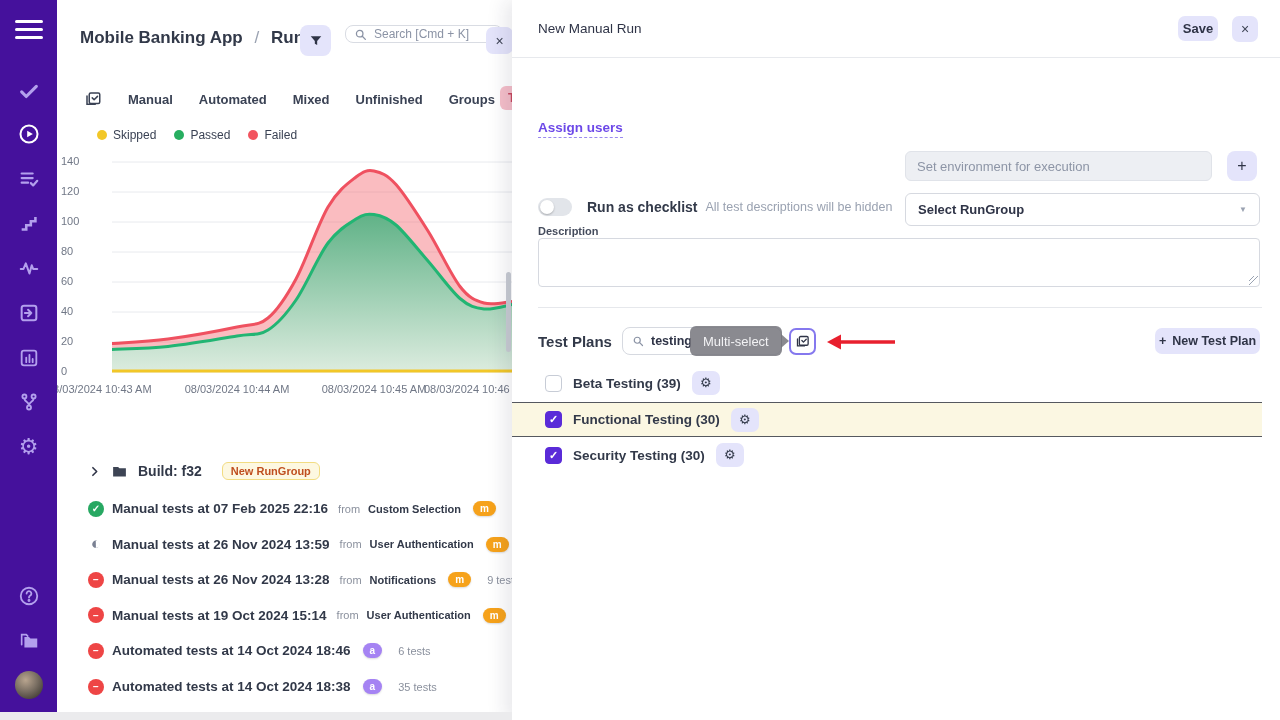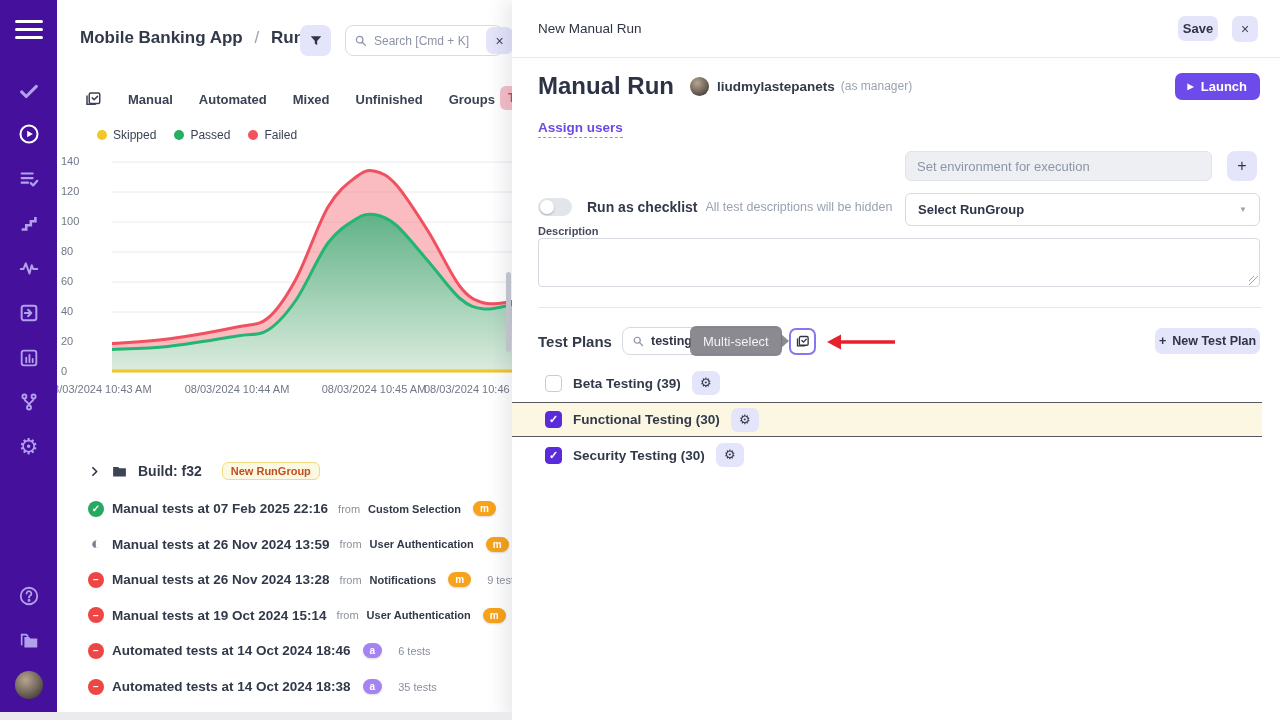--- a/index.html
+++ b/index.html
@@ -14,21 +14,21 @@
 .menu-ic{top:15px;width:28px}
 .menu-ic i{display:block;height:3.5px;background:#fff;border-radius:2px;margin:4.5px 0}
 .gear-glyph{font-size:22px;line-height:22px}
 .avatar{width:28px;height:28px;border-radius:50%;background:radial-gradient(circle at 38% 32%,#b9a58f,#7a6f63 45%,#4a443c 78%,#2e2a25)}
 
 .left-panel{position:absolute;left:57px;top:0;width:455px;height:720px;background:#fff;overflow:hidden}
 .lp-header{position:absolute;top:0;left:0;right:0;height:66px}
 .breadcrumb{position:absolute;left:23px;top:28px;font-size:17px;font-weight:800;white-space:nowrap}
 .breadcrumb .sep{color:#9aa2b1;font-weight:400;margin:0 7px}
 .filter-btn{position:absolute;left:243px;top:25px;width:31px;height:31px;background:#e4e4fb;border:none;border-radius:8px;display:flex;align-items:center;justify-content:center;cursor:pointer;color:#2f3447}
-.lp-search{position:absolute;left:288px;top:25px;width:158px;height:31px;border:1px solid #d9dce3;border-radius:8px;display:flex;align-items:center;padding:0 8px;gap:7px;background:#fff}
+.lp-search{position:absolute;left:288px;top:25px;width:158px;height:18px;border:1px solid #d9dce3;border-radius:8px;display:flex;align-items:center;padding:0 8px;gap:7px;background:#fff}
 .lp-search input{border:none;outline:none;width:100%;font-size:12px;font-family:inherit;color:#3a4254}
 .lp-search input::placeholder{color:#8b93a5}
 .lp-search svg{width:13px;height:13px;color:#8b93a5;flex:none}
 .panel-close{position:absolute;left:429px;top:27px;width:27px;height:27px;background:#e4e4fb;border:none;border-radius:7px;font-size:14px;color:#3f4556;cursor:pointer}
 .lp-tabs{position:absolute;top:86px;left:0;right:0;height:26px;display:flex;align-items:center;gap:26px;padding-left:27px}
 .lp-tabs .ms-ic{color:#3a4254}
 .lp-tabs .ms-ic svg{width:18px;height:18px}
 .tab{font-size:13px;font-weight:700;color:#3a4254;cursor:pointer;white-space:nowrap}
 .edge-badge{position:absolute;left:443px;top:86px;background:#f6bfca;color:#c9485f;font-size:12px;font-weight:700;border-radius:6px;padding:5px 8px}
 
@@ -354,30 +354,20 @@
 <div class="bottom-strip"></div>
 
 <section class="drawer">
   <header class="dr-header">
     <span class="dr-title">New Manual Run</span>
     <span class="sp"></span>
     <button class="save-btn">Save</button>
     <button class="dr-close">×</button>
   </header>
 
-  <div class="h1-row">
-    <span class="h1">Manual Run</span>
-    <span class="owner-av"></span>
-    <span class="owner">liudmylastepanets</span>
-    <span class="owner-role">(as manager)</span>
-    <button class="launch-btn">
-      <span class="tri">▶</span>
-      <span>Launch</span>
-    </button>
-  </div>
 
   <span class="assign">Assign users</span>
 
   <input class="fld env-fld" type="text" placeholder="Set environment for execution" style="">
   <button class="plus-btn">+</button>
 
   <div class="chk-row">
     <span class="toggle">
         <i></i>
       </span>

